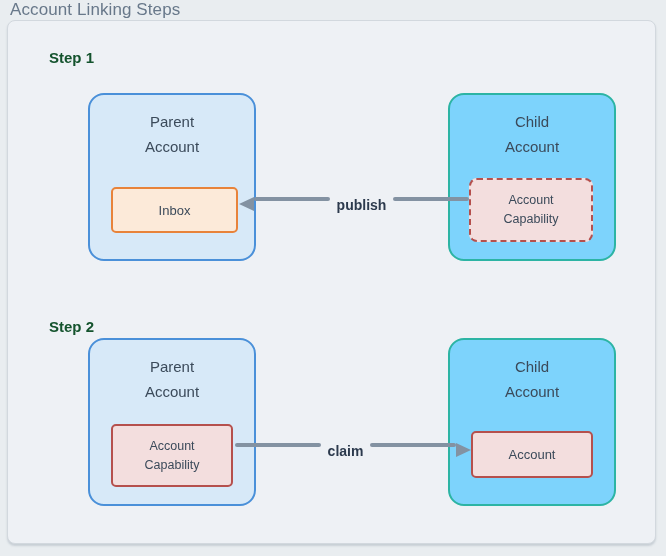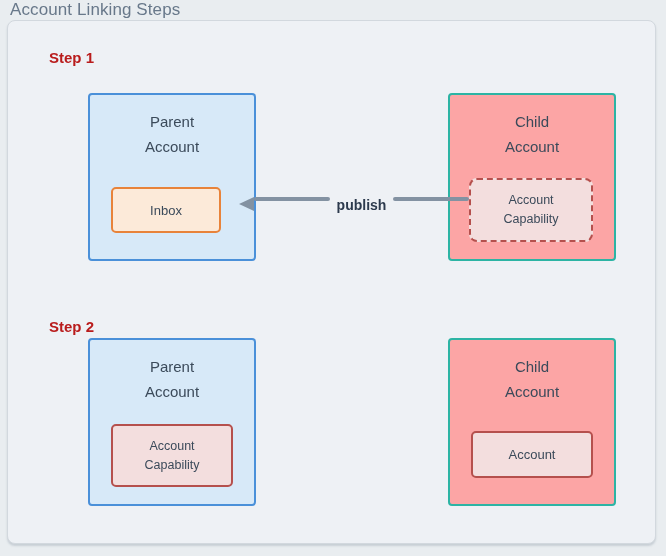--- a/index.html
+++ b/index.html
@@ -18,50 +18,50 @@
     position:absolute; left:7px; top:20px;
     width:649px; height:524px;
     background:#eef1f5;
     border:1px solid #d2d8de;
     border-radius:8px;
     box-shadow:0 2px 2px rgba(160,170,182,0.45);
     box-sizing:border-box;
   }
   .step-heading {
     position:absolute; left:41px;
-    font-size:15px; font-weight:700; color:#b91c1c;text-align:center;
+    font-size:15px; font-weight:700; color:#14532d;text-align:center;
   }
   .s1 { top:28px; }
   .s2 { top:274px;margin-top:23px; }
 
   .acct {
     position:absolute; width:168px; height:168px;
-    border-radius:4px; box-sizing:border-box;
+    border-radius:16px; box-sizing:border-box;
   }
   .parent { border:2px solid #4a90d9; background:#d7e9f8; }
-  .child  { border:2px solid #2cb4a4; background:#fca5a5; }
+  .child  { border:2px solid #2cb4a4; background:#7dd3fc; }
   .px { left:80px; } .cx { left:440px; }
   .r1 { top:72px; }  .r2 { top:317px; }
 
   .acct-title {
     padding-top:14px; text-align:center;
     font-size:15px; line-height:25px; font-weight:500;
     color:#3b4a5a; white-space:pre-line;
   }
 
   .inner {
     position:absolute;
     display:flex; align-items:center; justify-content:center;
     text-align:center; white-space:pre-line;
     font-size:12.5px; line-height:19px; font-weight:500;
     color:#3b4a5a;
     border-radius:5px; box-sizing:border-box;
   }
   .inbox {
-    left:103px; top:166px; width:110px; height:46px;
+    left:103px; top:166px; width:127px; height:46px;
     border:2px solid #e8833a; background:#fcead9; font-size:13px;
   }
   .cap-dashed {
     left:461px; top:157px; width:124px; height:64px;
     border:2px dashed #b5504d; background:#f3dede; border-radius:8px;
   }
   .cap-solid {
     left:103px; top:403px; width:122px; height:63px;
     border:2px solid #b5504d; background:#f3dede;
   }
@@ -129,14 +129,20 @@
   </div>
 
   <div class="acct child cx r2">
     <div class="acct-title">Child
 Account</div>
   </div>
   <div class="inner account">
     <span>Account</span>
   </div>
 
+  <div class="arrow claim">
+    <span class="line"></span>
+    <span class="arrow-label">claim</span>
+    <span class="line"></span>
+    <span class="head right"></span>
+  </div>
 
 </div>
 
 </body></html>

